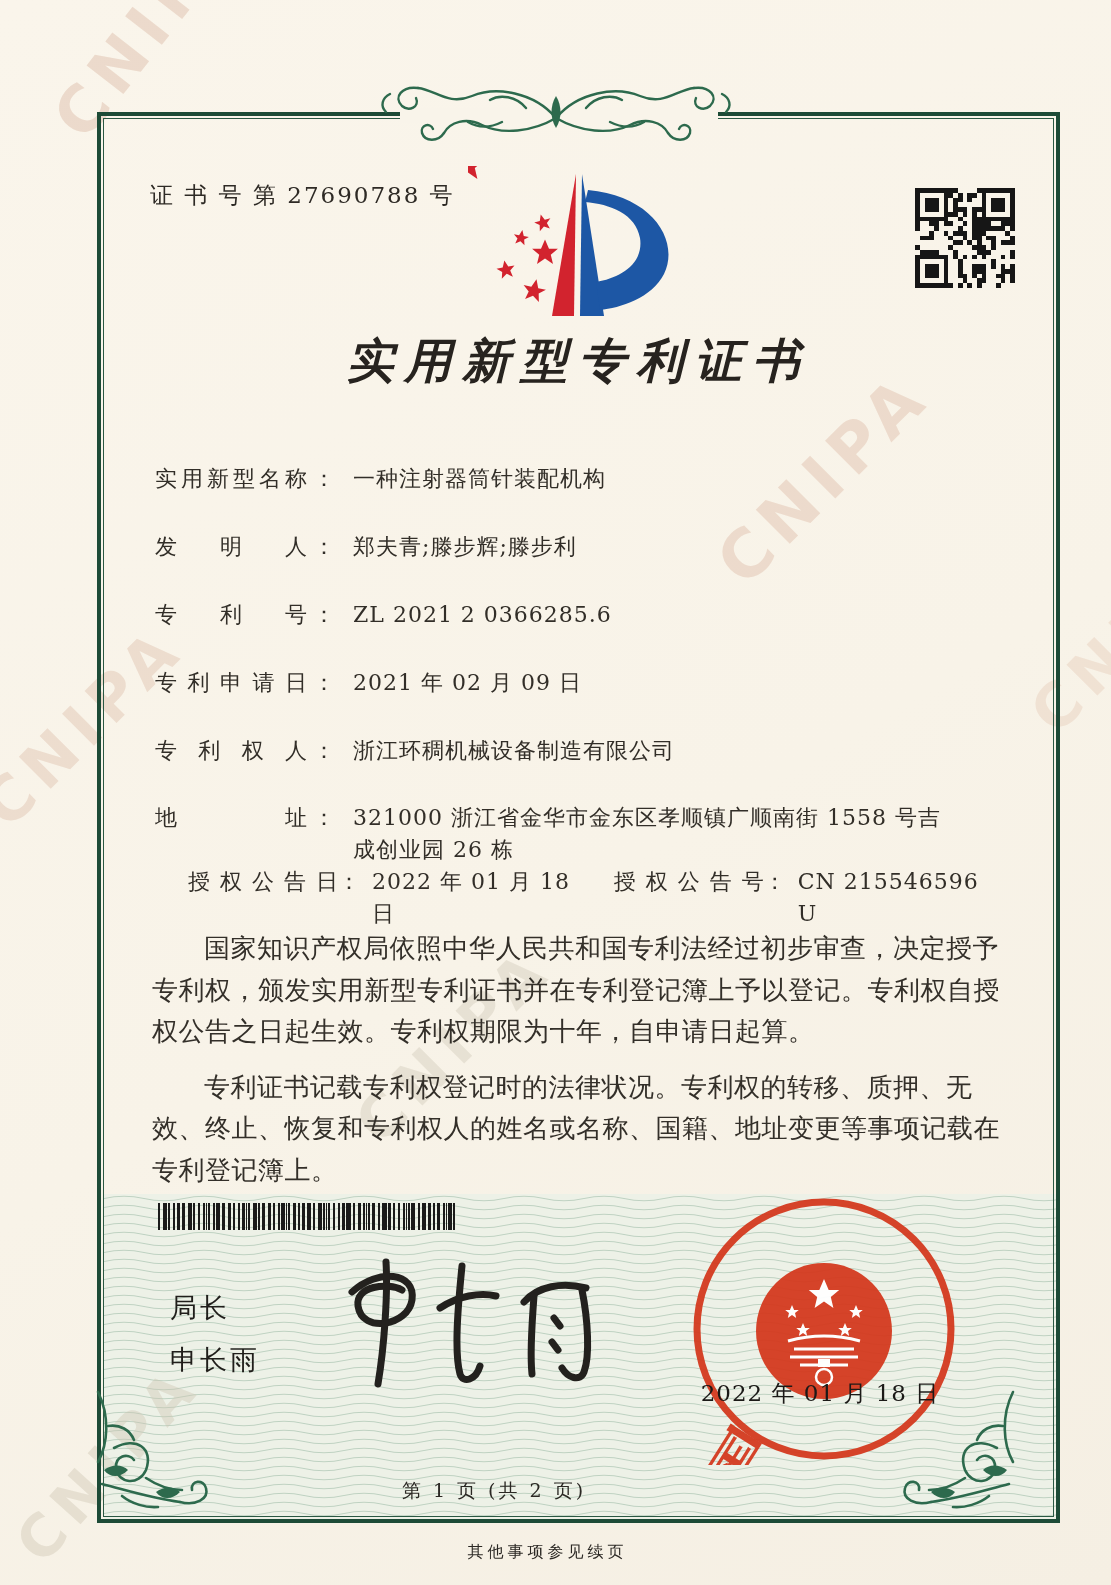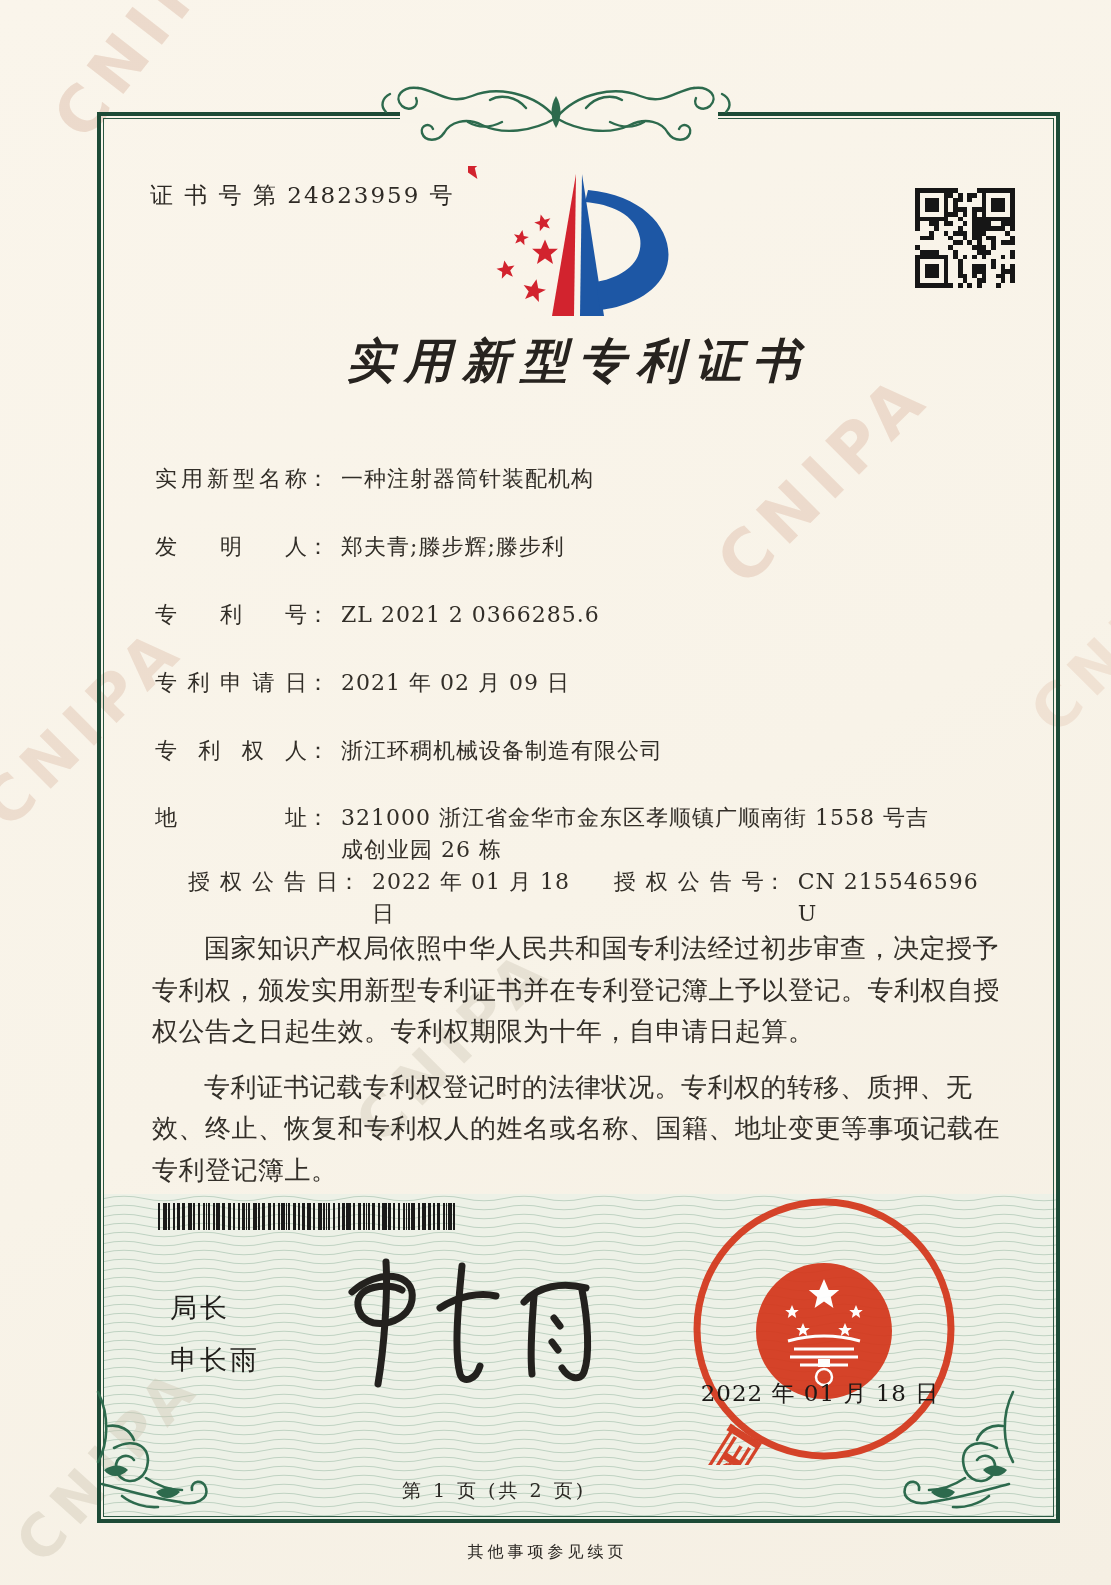--- a/index.html
+++ b/index.html
@@ -24,21 +24,21 @@
   
   .band{position:absolute;left:104px;top:1194px;width:952px;height:325px;z-index:1;}
   
   .certno{position:absolute;left:150px;top:180px;font-size:23px;letter-spacing:2px;z-index:3;color:#2e2a25;}
   .logo{position:absolute;left:468px;top:166px;width:225px;height:165px;z-index:3;}
   .qr{position:absolute;left:915px;top:188px;width:100px;height:100px;z-index:3;}
   .title{position:absolute;left:97px;top:330px;width:963px;text-align:center;
          font-size:47px;font-weight:bold;letter-spacing:11px;color:#27231f;z-index:3;font-style:italic;}
   
   .fields{position:absolute;left:155px;top:463px;width:832px;font-size:22px;z-index:3;}
-  .frow{display:flex;margin-bottom:36px;line-height:1.45;}
+  .frow{display:flex;margin-bottom:36px;line-height:1.45;gap:6px;}
   .flabel{width:152px;flex:none;text-align:justify;text-align-last:justify;}
   .fcolon{flex:none;margin-right:12px;}
   .fvalue{letter-spacing:1px;}
   .frow.addr{margin-bottom:0;}
   .frow.addr .fvalue{max-width:610px;}
   .grant-row{display:flex;justify-content:space-between;font-size:22px;line-height:1.45;}
   .grant-cell{display:flex;}
   .grant-cell .flabel{width:150px;margin-left:33px;}
   
   .paras{position:absolute;left:152px;top:928px;width:848px;font-size:26px;
@@ -126,21 +126,21 @@
       <path d="M14,98 C38,104 62,112 92,116"></path>
       <path d="M92,116 C108,120 121,113 118,102 C116,93 102,94 104,104"></path>
       <path d="M20,40 C32,38 42,44 46,54"></path>
       <path d="M58,92 C70,100 82,104 94,104"></path>
       <path d="M34,110 C44,118 58,122 70,121"></path>
     </g>
     <path d="M16,84 C24,78 34,78 40,84 C32,92 22,92 16,84 Z" fill="#2d6a4d"></path>
     <path d="M68,106 C76,100 86,100 92,106 C84,114 74,114 68,106 Z" fill="#2d6a4d"></path>
   </svg>
 
-  <div class="certno">证 书 号 第 24823959 号</div>
+  <div class="certno">证 书 号 第 27690788 号</div>
 
   <svg class="logo" viewBox="0 0 225 165">
     <g id="logoStar">
       <polygon points="0,-16 4.7,-4.9 15.2,-4.9 6.8,2 9.4,13 0,6.5 -9.4,13 -6.8,2 -15.2,-4.9 -4.7,-4.9" fill="#d2232e"></polygon>
     </g>
     <use href="#logoStar" transform="translate(75,57) scale(0.55) rotate(-15)"></use>
     <use href="#logoStar" transform="translate(53,72) scale(0.5) rotate(10)"></use>
     <use href="#logoStar" transform="translate(77,87) scale(0.85)"></use>
     <use href="#logoStar" transform="translate(38,104) scale(0.6) rotate(-10)"></use>
     <use href="#logoStar" transform="translate(66,125) scale(0.75) rotate(12)"></use>

